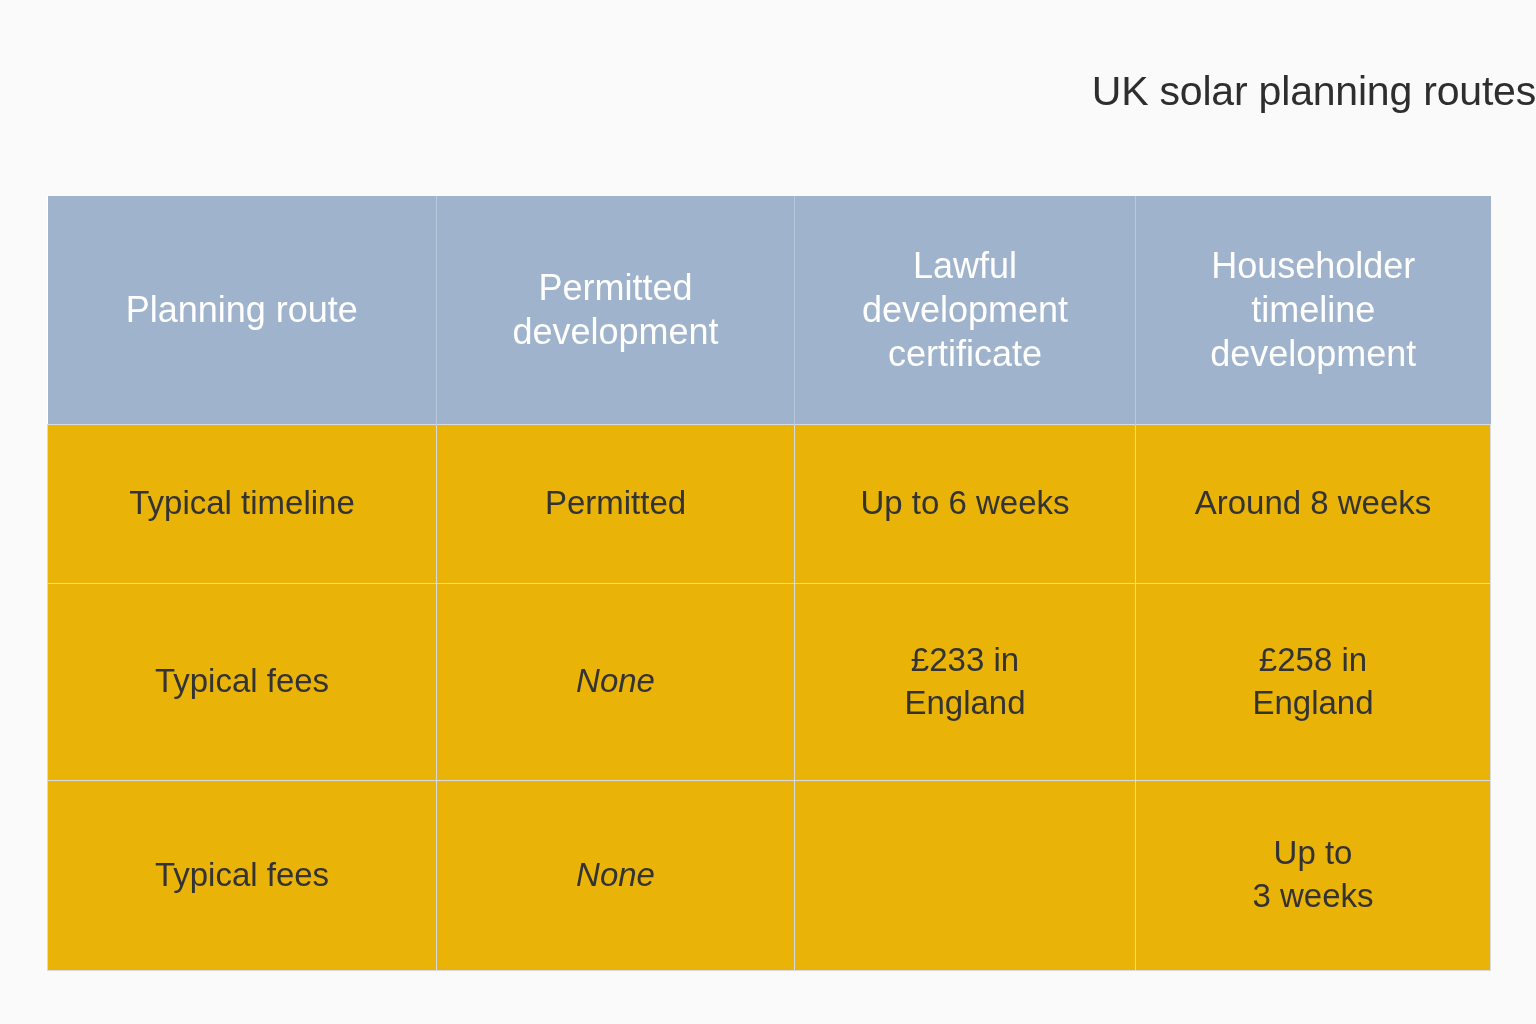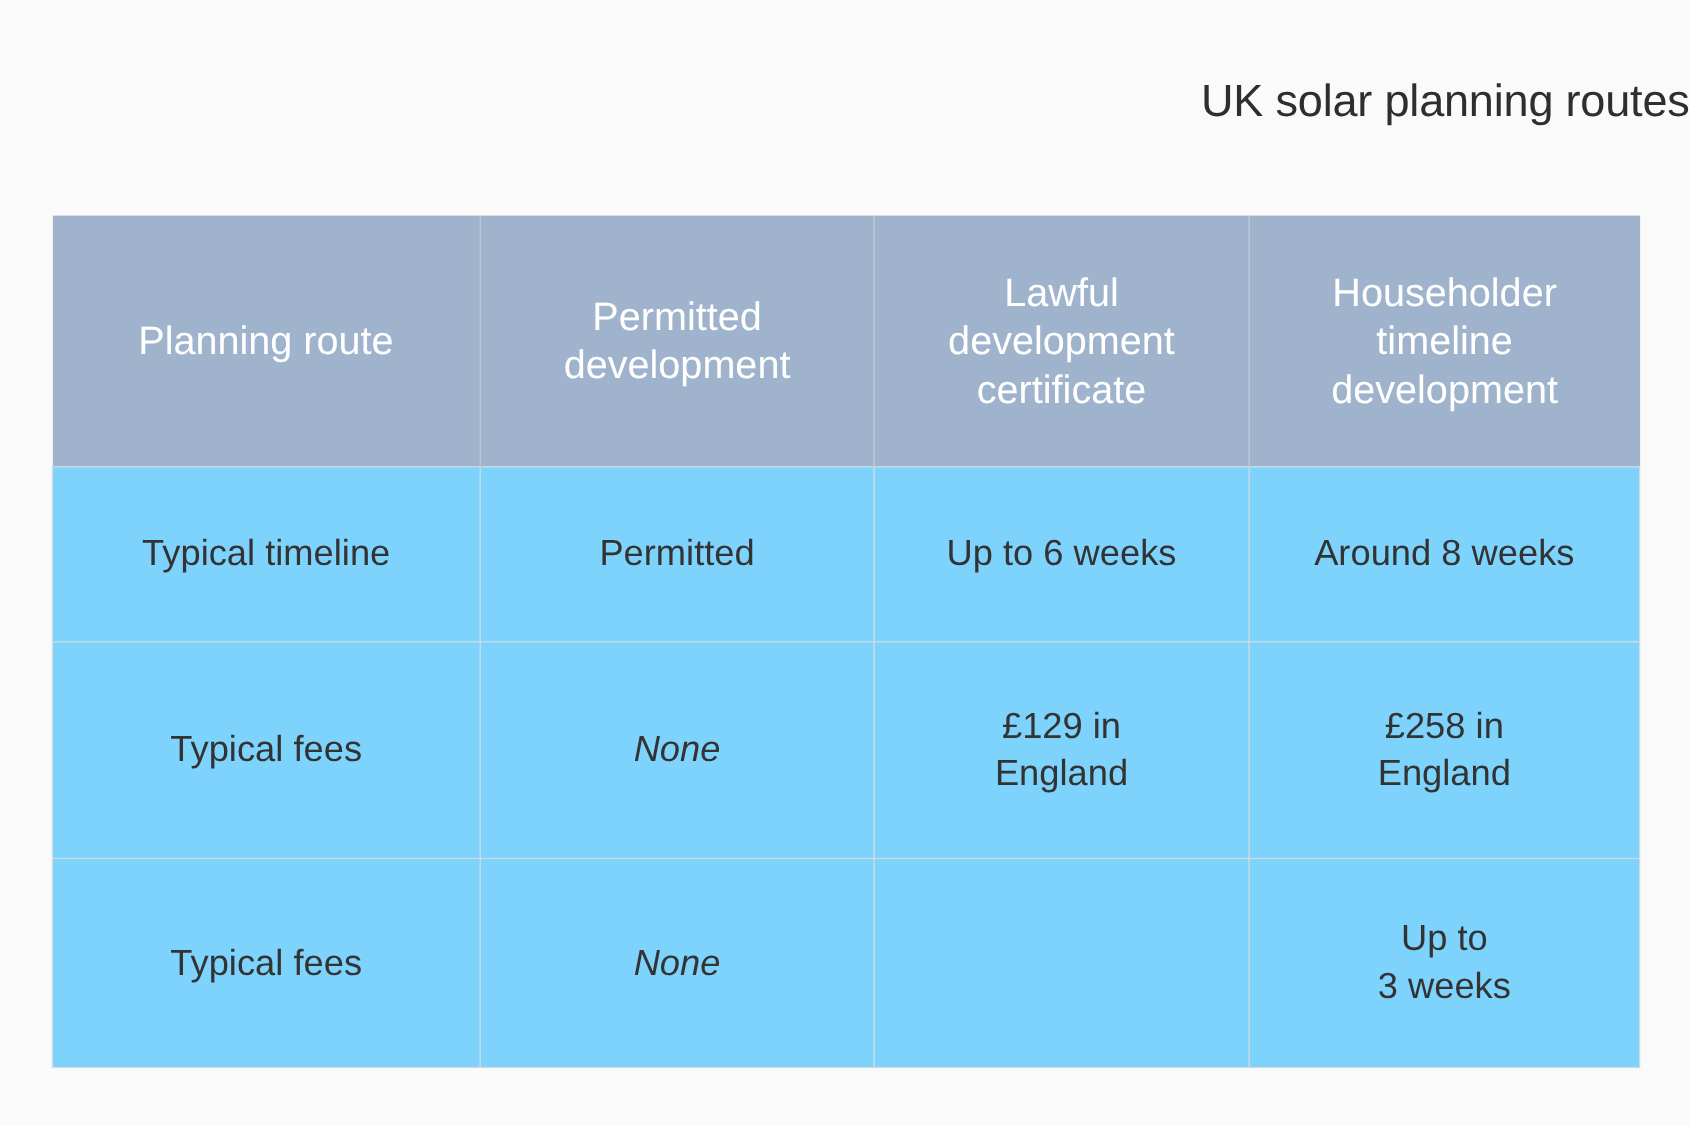--- a/index.html
+++ b/index.html
@@ -70,21 +70,21 @@
   table.routes thead th:last-child {
     border-right: none;
   }
 
   table.routes tbody td {
     border: 1px solid #d8dade;
     text-align: center;
     vertical-align: middle;
     padding: 10px 14px;
     box-sizing: border-box;
-    background: #7dd3fc;
+    background: #eab308;
     color: #333333;
     font-size: 33px;
     line-height: 1.30;
     font-weight: 400;
   }
 
   table.routes tbody tr.r1 td { height: 159px; }
   table.routes tbody tr.r2 td { height: 197px; }
   table.routes tbody tr.r3 td { height: 190px; }
 
@@ -154,21 +154,21 @@
         </tr>
 
         <tr class="r2">
           <td class="rowlabel">
             <span class="cell-line">Typical fees</span>
           </td>
           <td class="compact">
             <span class="cell-line">None</span>
           </td>
           <td>
-            <span class="cell-line">£129 in</span>
+            <span class="cell-line">£233 in</span>
             <span class="cell-line">England</span>
           </td>
           <td>
             <span class="cell-line">£258 in</span>
             <span class="cell-line">England</span>
           </td>
         </tr>
 
         <tr class="r3">
           <td class="rowlabel">

